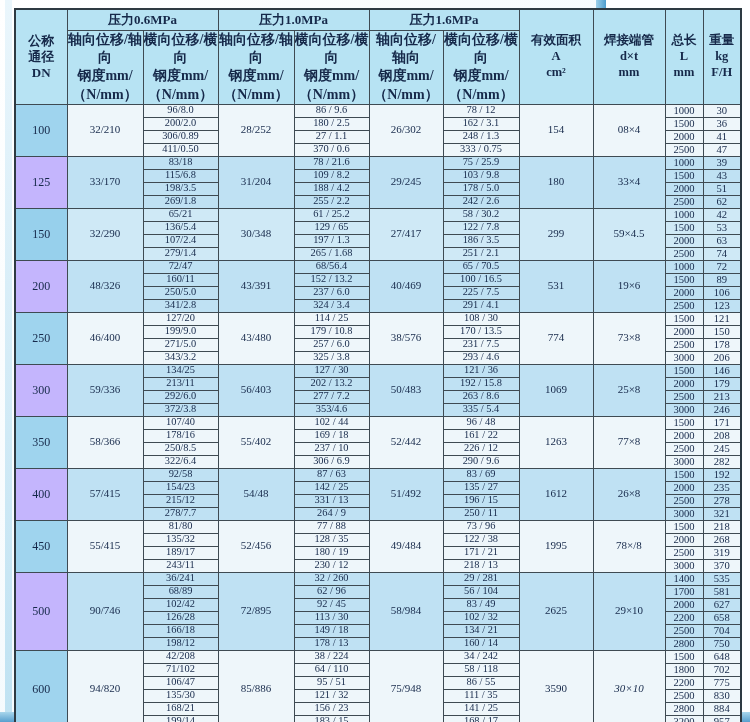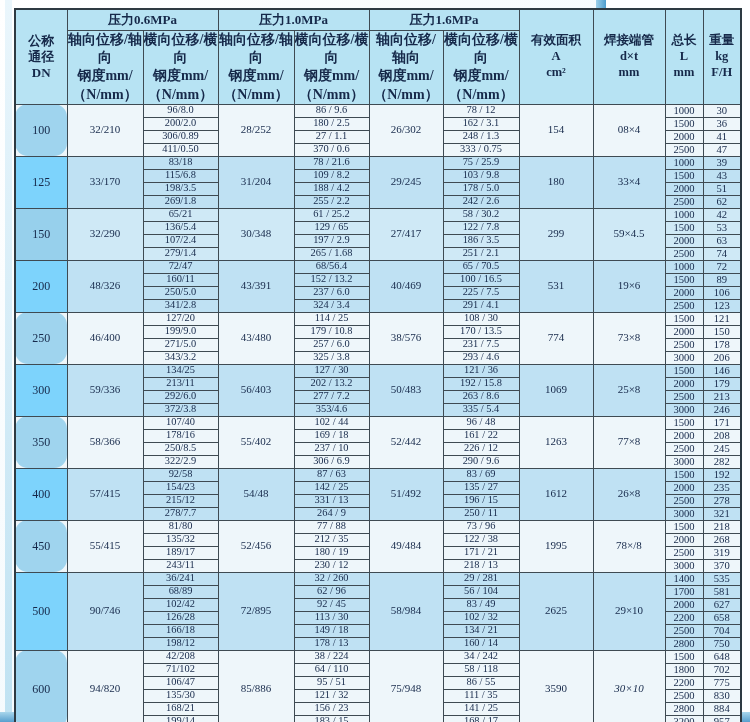--- a/index.html
+++ b/index.html
@@ -52,22 +52,22 @@
   tr.h2 th{height:36px;font-size:14px;font-weight:bold;line-height:1.3;}
   th.dn-h{font-size:12.5px;font-weight:bold;line-height:1.25;}
   tbody td{height:12px;font-size:10.4px;line-height:1.05;}
   td.dn{font-size:12px;}
   td.ax, td.area, td.pipe{font-size:11px;margin-top:26px;}
   td.len, td.wt{font-size:10.6px;}
   
   tr.light td{background:#eef6fa;}
   tr.blue  td{background:#bfe1f3;}
   tr.blue2 td{background:#cfe9f6;}
-  tr.light td.dn{background:#9fd4ee;border-radius:13px;}
-  tr.blue  td.dn{background:#7dd3fc;}
+  tr.light td.dn{background:#9fd4ee;}
+  tr.blue  td.dn{background:#c4b5fd;}
   tr.blue2 td.dn{background:#97d0ec;}
   tr.block-start td{border-top:1.5px solid #2e3a42;}
   td.pipe-low{vertical-align:bottom;padding-bottom:16px;font-style:italic;}
 </style>
 </head>
 <body>
 
 <div class="page">
   <div class="edge-left"></div>
   <div class="edge-right"></div>
@@ -213,21 +213,21 @@
         </tr>
         <tr class="blue2">
           <td class="lat">136/5.4</td>
           <td class="lat">129 / 65</td>
           <td class="lat">122 / 7.8</td>
           <td class="len">1500</td>
           <td class="wt">53</td>
         </tr>
         <tr class="blue2">
           <td class="lat">107/2.4</td>
-          <td class="lat">197 / 2.9</td>
+          <td class="lat">197 / 1.3</td>
           <td class="lat">186 / 3.5</td>
           <td class="len">2000</td>
           <td class="wt">63</td>
         </tr>
         <tr class="blue2">
           <td class="lat">279/1.4</td>
           <td class="lat">265 / 1.68</td>
           <td class="lat">251 / 2.1</td>
           <td class="len">2500</td>
           <td class="wt">74</td>
@@ -355,21 +355,21 @@
           <td class="wt">208</td>
         </tr>
         <tr class="light">
           <td class="lat">250/8.5</td>
           <td class="lat">237 / 10</td>
           <td class="lat">226 / 12</td>
           <td class="len">2500</td>
           <td class="wt">245</td>
         </tr>
         <tr class="light">
-          <td class="lat">322/2.9</td>
+          <td class="lat">322/6.4</td>
           <td class="lat">306 / 6.9</td>
           <td class="lat">290 / 9.6</td>
           <td class="len">3000</td>
           <td class="wt">282</td>
         </tr>
         <tr class="blue block-start">
           <td rowspan="4" class="dn">400</td>
           <td rowspan="4" class="ax">57/415</td>
           <td class="lat">92/58</td>
           <td rowspan="4" class="ax">54/48</td>
@@ -410,21 +410,21 @@
           <td class="lat">77 / 88</td>
           <td rowspan="4" class="ax">49/484</td>
           <td class="lat">73 / 96</td>
           <td rowspan="4" class="area">1995</td>
           <td rowspan="4" class="pipe">78×/8</td>
           <td class="len">1500</td>
           <td class="wt">218</td>
         </tr>
         <tr class="light">
           <td class="lat">135/32</td>
-          <td class="lat">212 / 35</td>
+          <td class="lat">128 / 35</td>
           <td class="lat">122 / 38</td>
           <td class="len">2000</td>
           <td class="wt">268</td>
         </tr>
         <tr class="light">
           <td class="lat">189/17</td>
           <td class="lat">180 / 19</td>
           <td class="lat">171 / 21</td>
           <td class="len">2500</td>
           <td class="wt">319</td>

